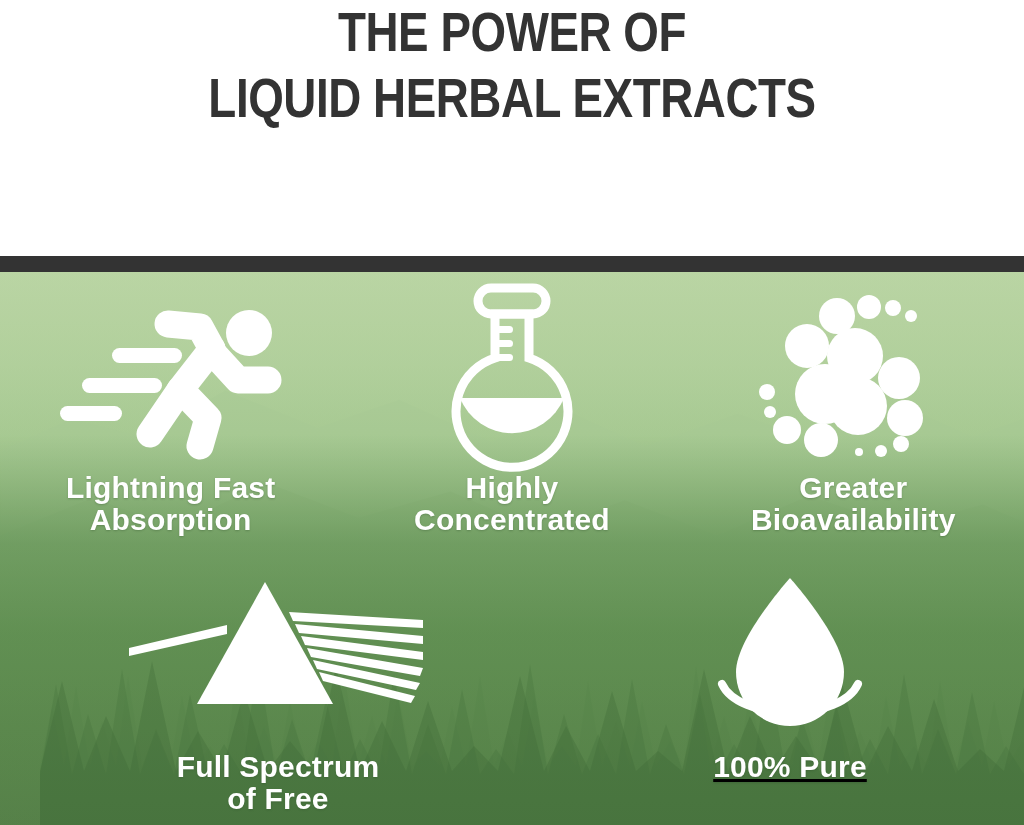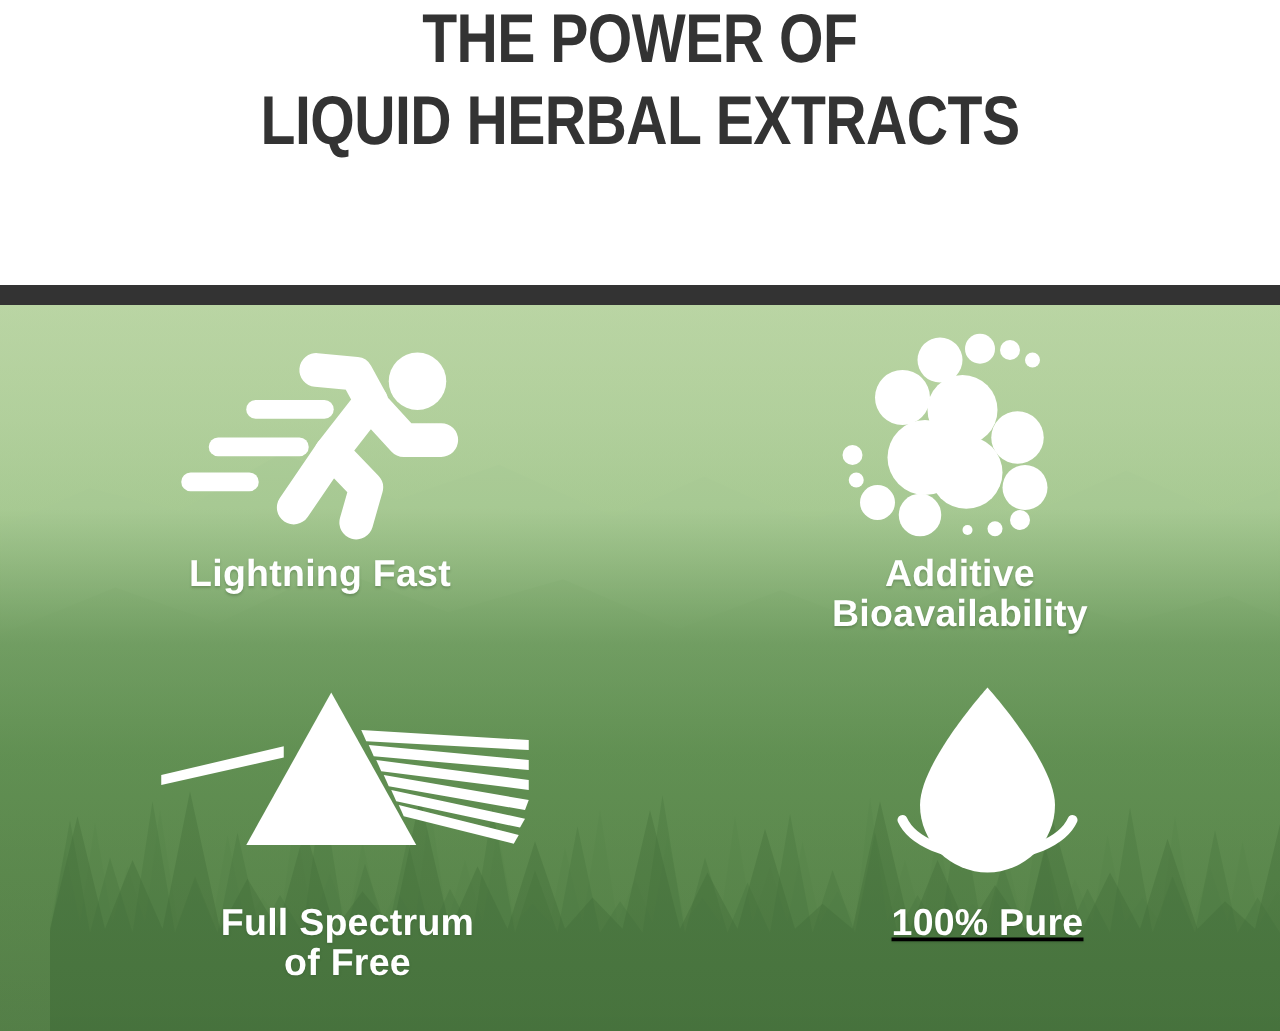--- a/index.html
+++ b/index.html
@@ -8,25 +8,24 @@
   body {
     font-family:"Liberation Sans", sans-serif;
     background:#ffffff;
     overflow:hidden;
     position:relative;
   }
 
   
   .header {
     width:1024px;
-    height:228px;
+    height:256px;
     background:#ffffff;
     display:flex;
     flex-direction:column;
-    align-items:center;
     padding-top:2px;
   }
   .title-line {
     font-family:"Liberation Sans", sans-serif;
     font-weight:bold;
     color:#333333;
     text-align:center;
     letter-spacing:-0.5px;
     line-height:1.0;
     white-space:nowrap;
@@ -241,23 +240,46 @@
               </g>
 
               <rect x="52" y="54" width="70" height="15" rx="7.5"></rect>
               <rect x="22" y="84" width="80" height="15" rx="7.5"></rect>
               <rect x="0" y="112" width="62" height="15" rx="7.5"></rect>
             </g>
           </svg>
         </div>
         <div class="feature-label">
           <span>Lightning Fast</span>
-        </div>
-      </div>
-
+          <span>Absorption</span>
+        </div>
+      </div>
+
+      <div class="cell">
+        <div class="icon-box">
+          <svg width="140" height="172" viewBox="0 0 140 172">
+            <g class="wh">
+
+              <rect x="36" y="0" width="68" height="26" rx="13" fill="none" stroke="#ffffff" stroke-width="9"></rect>
+
+              <path d="M53 26 L53 70 A56 56 0 1 0 87 70 L87 26 Z" fill="none" stroke="#ffffff" stroke-width="9"></path>
+
+              <path d="M18 110 A56 56 0 0 0 122 110 Z" fill="#ffffff"></path>
+
+              <rect x="53" y="38" width="18" height="7" rx="3.5"></rect>
+              <rect x="53" y="52" width="18" height="7" rx="3.5"></rect>
+              <rect x="53" y="66" width="18" height="7" rx="3.5"></rect>
+            </g>
+          </svg>
+        </div>
+        <div class="feature-label">
+          <span>Highly</span>
+          <span>Concentrated</span>
+        </div>
+      </div>
 
       <div class="cell">
         <div class="icon-box">
           <svg width="180" height="160" viewBox="0 0 180 160">
             <g class="wh">
 
               <circle cx="92" cy="62" r="28"></circle>
               <circle cx="62" cy="100" r="30"></circle>
               <circle cx="95" cy="112" r="29"></circle>
 
@@ -273,21 +295,21 @@
               <circle cx="148" cy="22" r="6"></circle>
               <circle cx="4" cy="98" r="8"></circle>
               <circle cx="7" cy="118" r="6"></circle>
               <circle cx="138" cy="150" r="8"></circle>
               <circle cx="118" cy="157" r="6"></circle>
               <circle cx="96" cy="158" r="4"></circle>
             </g>
           </svg>
         </div>
         <div class="feature-label">
-          <span>Additive</span>
+          <span>Greater</span>
           <span>Bioavailability</span>
         </div>
       </div>
     </div>
 
     <div class="row row-bottom">
 
       <div class="cell cell-prism">
         <div class="icon-box">
           <svg width="310" height="148" viewBox="0 0 310 148">

